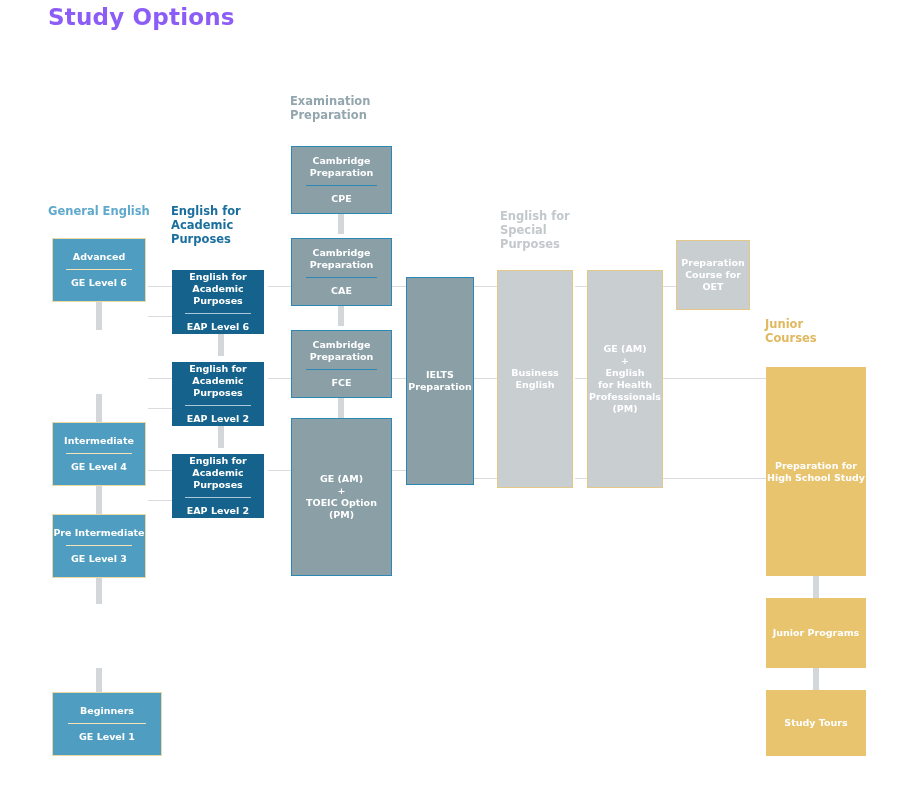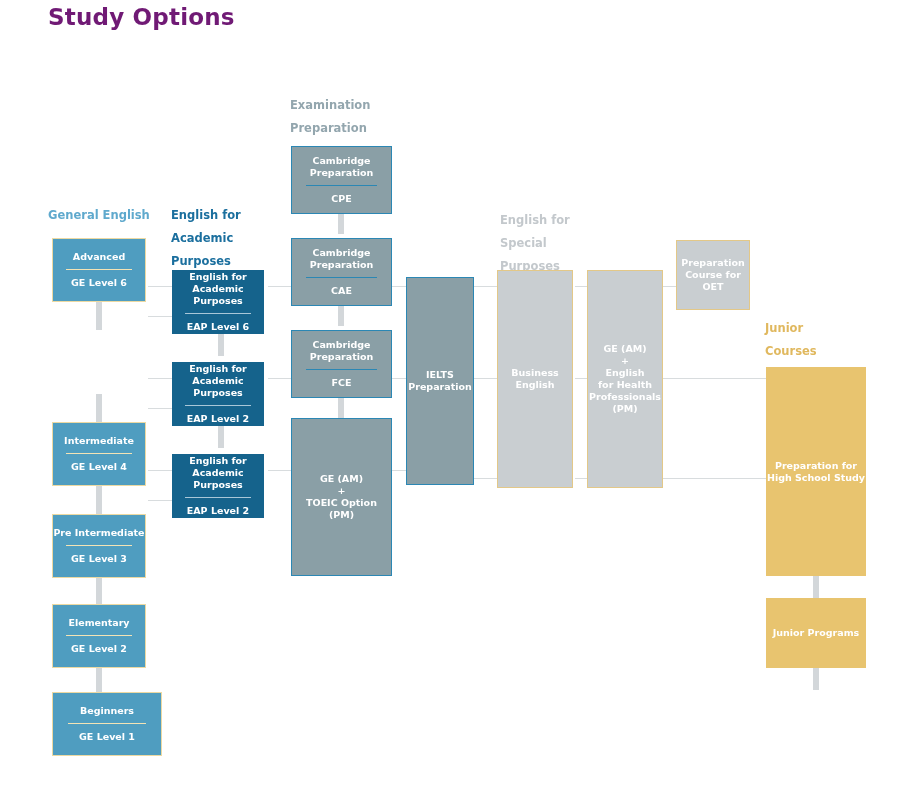--- a/index.html
+++ b/index.html
@@ -21,31 +21,31 @@
     height: 789px;
   }
 
   
   .page-title {
     position: absolute;
     left: 48px;
     top: 4px;
     font-size: 23px;
     font-weight: bold;
-    color: #701a75;
+    color: #8b5cf6;
     letter-spacing: 0.2px;
     white-space: nowrap;
   }
 
   
   .col-head {
     position: absolute;
     font-size: 11.5px;
     font-weight: bold;
-    line-height: 23px;
+    line-height: 14px;
     white-space: pre-line;
   }
   .col-head.general   { color: #5fa9cd; text-align: center; }
   .col-head.eap       { color: #1b6f9e; }
   .col-head.exam      { color: #93a6ae; }
   .col-head.esp       { color: #c3c8cc; }
   .col-head.junior    { color: #e0b85e; }
 
   
   .hline {
@@ -192,25 +192,20 @@
     <div class="rule"></div>
     <div class="bot-label">GE Level 4</div>
   </div>
 
   <div class="node ge" style="left:52px; top:514px; width:94px; height:64px;">
     <div class="top-label">Pre Intermediate</div>
     <div class="rule"></div>
     <div class="bot-label">GE Level 3</div>
   </div>
 
-  <div class="node ge" style="left:52px; top:604px; width:94px; height:64px;">
-    <div class="top-label">Elementary</div>
-    <div class="rule"></div>
-    <div class="bot-label">GE Level 2</div>
-  </div>
 
   <div class="node ge" style="left:52px; top:692px; width:110px; height:64px;">
     <div class="top-label">Beginners</div>
     <div class="rule"></div>
     <div class="bot-label">GE Level 1</div>
   </div>
 
   <div class="node eap" style="left:172px; top:270px; width:92px; height:64px;">
     <div class="top-label">English for
 Academic Purposes</div>
@@ -286,14 +281,17 @@
 
   <div class="node junior" style="left:766px; top:598px; width:100px; height:70px;">
     <div class="single">Junior Programs</div>
   </div>
 
   <div class="node junior" style="left:766px; top:367px; width:100px; height:209px;">
     <div class="single">Preparation for
 High School Study</div>
   </div>
 
+  <div class="node junior" style="left:766px; top:690px; width:100px; height:66px;">
+    <div class="single">Study Tours</div>
+  </div>
 
 </div>
 
 </body></html>

